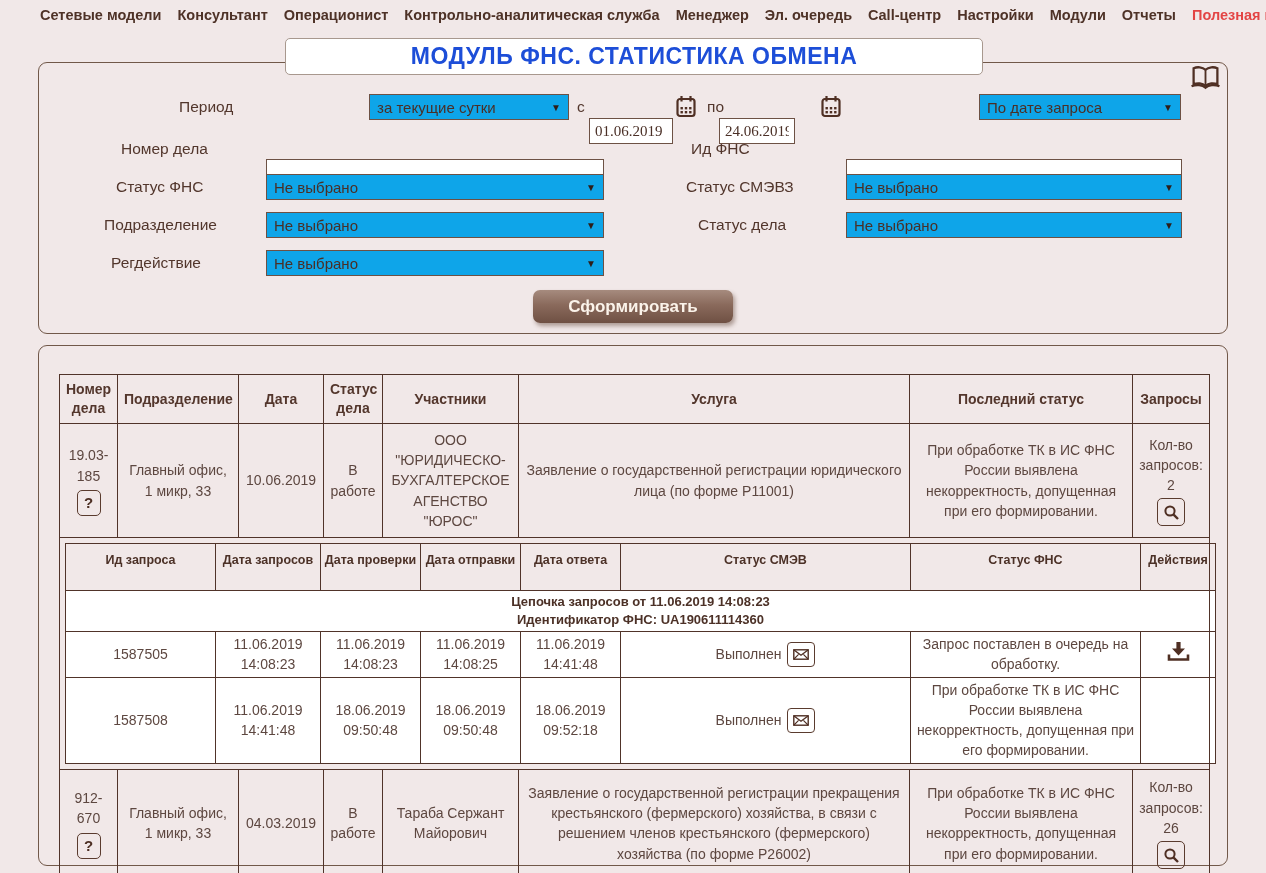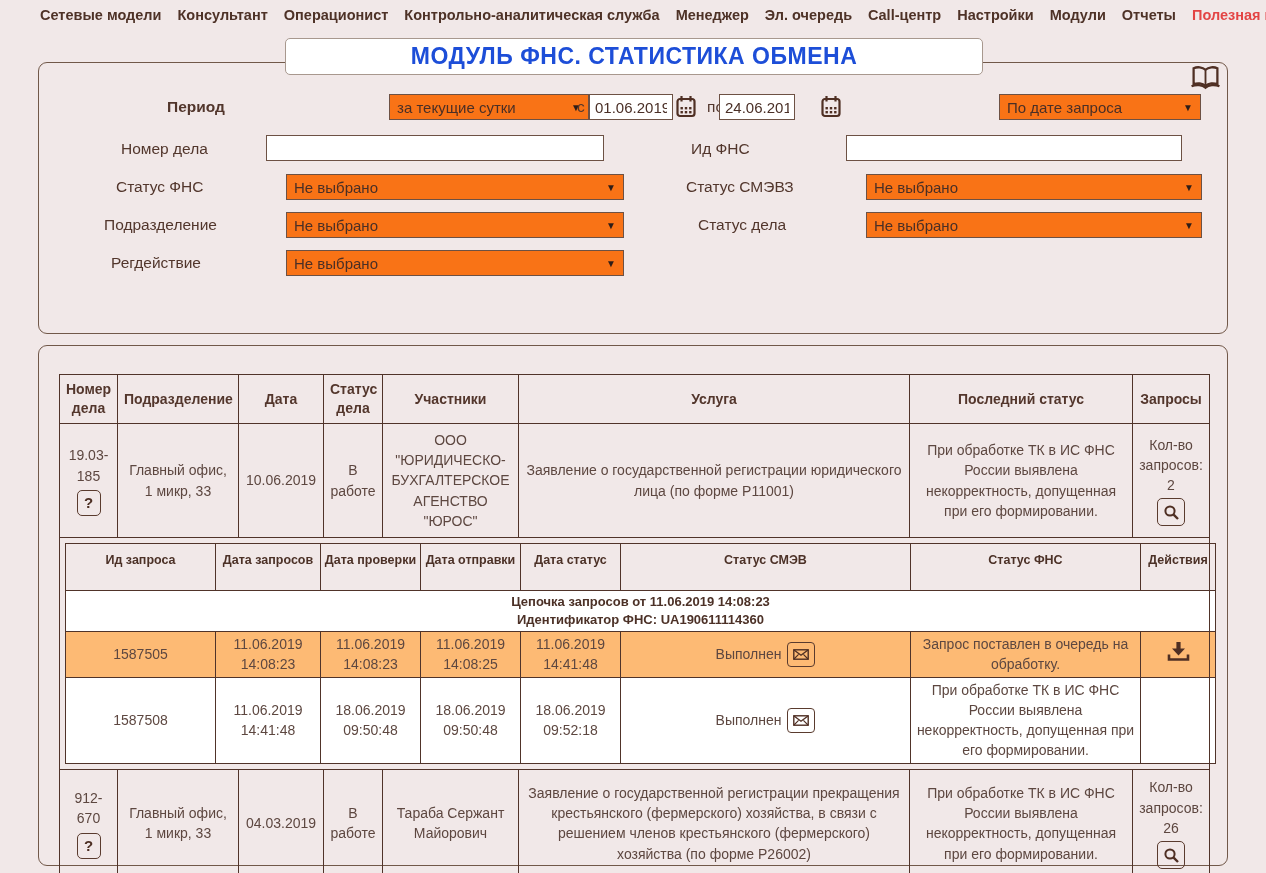--- a/index.html
+++ b/index.html
@@ -19,48 +19,48 @@
     background:#ffffff;border:1px solid #a8988e;border-radius:5px;z-index:3;
     display:flex;align-items:center;justify-content:center;
     font-size:23px;font-weight:bold;color:#1d4ed8;letter-spacing:.5px;}
   
   .panel{position:absolute;border:1px solid #715849;border-radius:9px;box-sizing:border-box;}
   #filter-panel{left:38px;top:62px;width:1190px;height:272px;}
   #table-panel{left:38px;top:345px;width:1190px;height:521px;}
   .book{position:absolute;right:6px;top:2px;cursor:pointer;}
   
   .flabel{position:absolute;font-size:15.5px;color:#52362c;}
-  .sel{position:absolute;height:26px;box-sizing:border-box;background:#f97316;
+  .sel{position:absolute;height:26px;box-sizing:border-box;background:#0ea5e9;
        border:1px solid #6d5144;display:flex;align-items:center;justify-content:space-between;
-       padding:12px 7px;font-size:15px;color:#4a2f26;cursor:pointer;margin-left:20px;}
+       padding:12px 7px;font-size:15px;color:#4a2f26;cursor:pointer;}
   .sel .arr{font-size:10px;color:#2e1d18;margin-left:6px;}
   .ti{position:absolute;height:26px;box-sizing:border-box;background:#fff;
       border:1px solid #6d5144;font-size:15px;color:#4a2f26;padding:0 5px;
-      font-family:Liberation Sans, sans-serif;outline:none;}
+      font-family:Liberation Serif, serif;outline:none;margin-top:24px;}
   .cal{position:absolute;cursor:pointer;line-height:0;}
   .submit{position:absolute;left:494px;top:227px;width:200px;height:33px;border:none;
      border-radius:7px;background:linear-gradient(180deg,#a68b7e 0%,#8a6a5c 45%,#6f5043 100%);
      color:#fbf3ea;font-weight:bold;font-size:17px;font-family:inherit;
      box-shadow:2px 3px 4px rgba(90,60,45,.45);cursor:pointer;}
   
   .tbl-wrap{position:absolute;left:20px;top:28px;}
   table.main{border-collapse:collapse;table-layout:fixed;width:1150px;
      font-size:14px;color:#5d4740;}
   .main th,.main td{border:1px solid #503329;text-align:center;vertical-align:middle;
      padding:3px 6px;box-sizing:border-box;}
   .main th{font-size:14px;font-weight:bold;color:#53362c;line-height:1.35;}
   .main td{line-height:1.45;}
   .main td.sub-cell{padding:5px;}
   
   table.sub{border-collapse:collapse;table-layout:fixed;width:100%;
      font-size:14px;color:#5d4740;}
   .sub th{font-size:12.5px;font-weight:bold;color:#4c3127;vertical-align:top;
      padding:7px 2px 2px 2px;line-height:1.5;}
   .sub td{text-align:center;vertical-align:middle;padding:2px 4px;line-height:1.45;}
-  .r-stripe{background:#fdba74;}
+  .r-stripe{background:#ffffff;}
   .r-white{background:#ffffff;}
   .chain-td{background:#ffffff;font-weight:bold;font-size:13px;color:#4c3127;padding:5px 0 4px 0;}
   .chain-td div{line-height:18px;}
   
   .qbtn{display:inline-flex;align-items:center;justify-content:center;
      width:24px;height:26px;border:1.5px solid #5a3b2e;border-radius:5px;
      background:transparent;color:#4c2e22;font-weight:bold;font-size:15px;
      font-family:inherit;cursor:pointer;margin-top:4px;}
   .icobtn{display:inline-flex;align-items:center;justify-content:center;
      width:26px;height:26px;border:1px solid #5a3b2e;border-radius:5px;
@@ -92,21 +92,21 @@
 
 <div class="panel" id="filter-panel">
   <span class="book">
     <svg width="31" height="26" viewBox="0 0 30 25">
       <path d="M15 4.5 C12 1.8 7 1.5 3.5 3 V18.5 C7 17 12 17.3 15 20 C18 17.3 23 17 26.5 18.5 V3 C23 1.5 18 1.8 15 4.5 Z" fill="none" stroke="#4f2f23" stroke-width="2.2"></path>
       <path d="M15 4.5 V20" stroke="#4f2f23" stroke-width="1.8"></path>
       <path d="M1.5 20.5 C6 18.6 12 19 15 21.8 C18 19 24 18.6 28.5 20.5" fill="none" stroke="#4f2f23" stroke-width="2.2"></path>
     </svg>
   </span>
 
-  <span class="flabel" style="left:128px;top:35px;font-weight:bold;">Период</span>
+  <span class="flabel" style="left:140px;top:35px;">Период</span>
   <div class="sel" style="left:330px;top:31px;width:200px;">
     <span>за текущие сутки</span>
     <span class="arr">▼</span>
   </div>
   <span class="flabel" style="left:538px;top:35px;">с</span>
   <input class="ti" style="left: 550px; top: 31px; width: 84px;" value="01.06.2019">
   <span class="cal" style="left:637px;top:32px;">
     <svg width="20" height="23" viewBox="0 0 20 23">
       <rect x="1.5" y="4" width="17" height="17" rx="2.5" fill="none" stroke="#4f2f23" stroke-width="2.2"></rect>
       <line x1="5.5" y1="1" x2="5.5" y2="6.5" stroke="#4f2f23" stroke-width="2.2"></line>
@@ -169,20 +169,21 @@
     <span>Не выбрано</span>
     <span class="arr">▼</span>
   </div>
 
   <span class="flabel" style="left:72px;top:191px;">Регдействие</span>
   <div class="sel" style="left:227px;top:187px;width:338px;">
     <span>Не выбрано</span>
     <span class="arr">▼</span>
   </div>
 
+  <button class="submit">Сформировать</button>
 </div>
 
 <div class="panel" id="table-panel">
   <div class="tbl-wrap">
     <table class="main">
       <colgroup>
         <col style="width:58px">
           <col style="width:121px">
           <col style="width:85px">
           <col style="width:59px">
@@ -239,21 +240,21 @@
                   <col style="width:290px">
                   <col style="width:230px">
                   <col style="width:75px">
               </colgroup>
               <tbody>
                   <tr style="height:47px;">
                 <th>Ид запроса</th>
                 <th>Дата запросов</th>
                 <th>Дата проверки</th>
                 <th>Дата отправки</th>
-                <th>Дата статус</th>
+                <th>Дата ответа</th>
                 <th>Статус СМЭВ</th>
                 <th>Статус ФНС</th>
                 <th>Действия</th>
               </tr>
               <tr style="height:35px;">
                 <td class="chain-td" colspan="8">
                   <div>Цепочка запросов от 11.06.2019 14:08:23</div>
                   <div>Идентификатор ФНС: UA190611114360</div>
                 </td>
               </tr>

